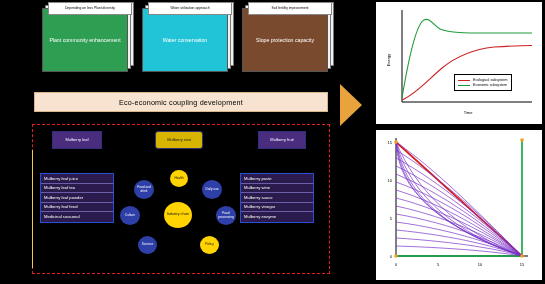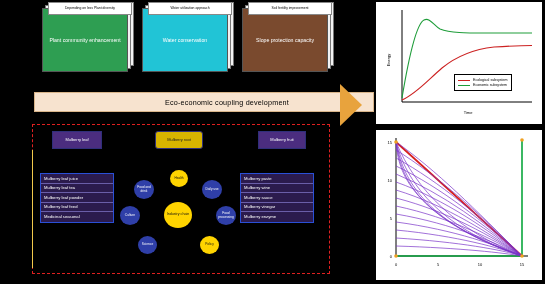--- a/index.html
+++ b/index.html
@@ -9,21 +9,21 @@
   
   .left{position:absolute;left:0;top:0;width:370px;height:284px;}
 
   .card-stack{position:absolute;}
   .card-stack .shadow{position:absolute;border:1px solid #777;background:#f2f2f2;}
   .card-main{position:absolute;border:1px solid #555;display:flex;align-items:center;justify-content:center;text-align:center;}
   .card-title{position:absolute;top:0;left:0;right:0;border:1px solid #888;background:#fff;color:#000;font-size:3.4px;line-height:1.25;display:flex;align-items:center;justify-content:center;text-align:center;padding:1px;box-sizing:border-box;}
   .card-body{color:#fff;font-size:5.2px;line-height:1.3;padding:2px;text-align:center;}
 
   
-  .banner{position:absolute;background:#f7e3cf;border:1px solid #d8b489;display:flex;align-items:center;justify-content:center;color:#000;font-size:7.2px;letter-spacing:.2px;padding-left:46px;}
+  .banner{position:absolute;background:#f7e3cf;border:1px solid #d8b489;display:flex;align-items:center;justify-content:center;color:#000;font-size:7.2px;letter-spacing:.2px;}
 
   
   .arrow{position:absolute;width:0;height:0;border-top:21px solid transparent;border-bottom:21px solid transparent;border-left:22px solid #e8a33d;}
 
   
   .redbox{position:absolute;border:1px dashed #e02020;}
   .bluebox{position:absolute;border:1px solid #2a4fd6;background:#0a0a28;}
 
   .node{position:absolute;border:1px solid #2f2f7a;display:flex;align-items:center;justify-content:center;text-align:center;font-size:4px;color:#fff;line-height:1.2;}
   .node.purple{background:#4b2d7f;}

